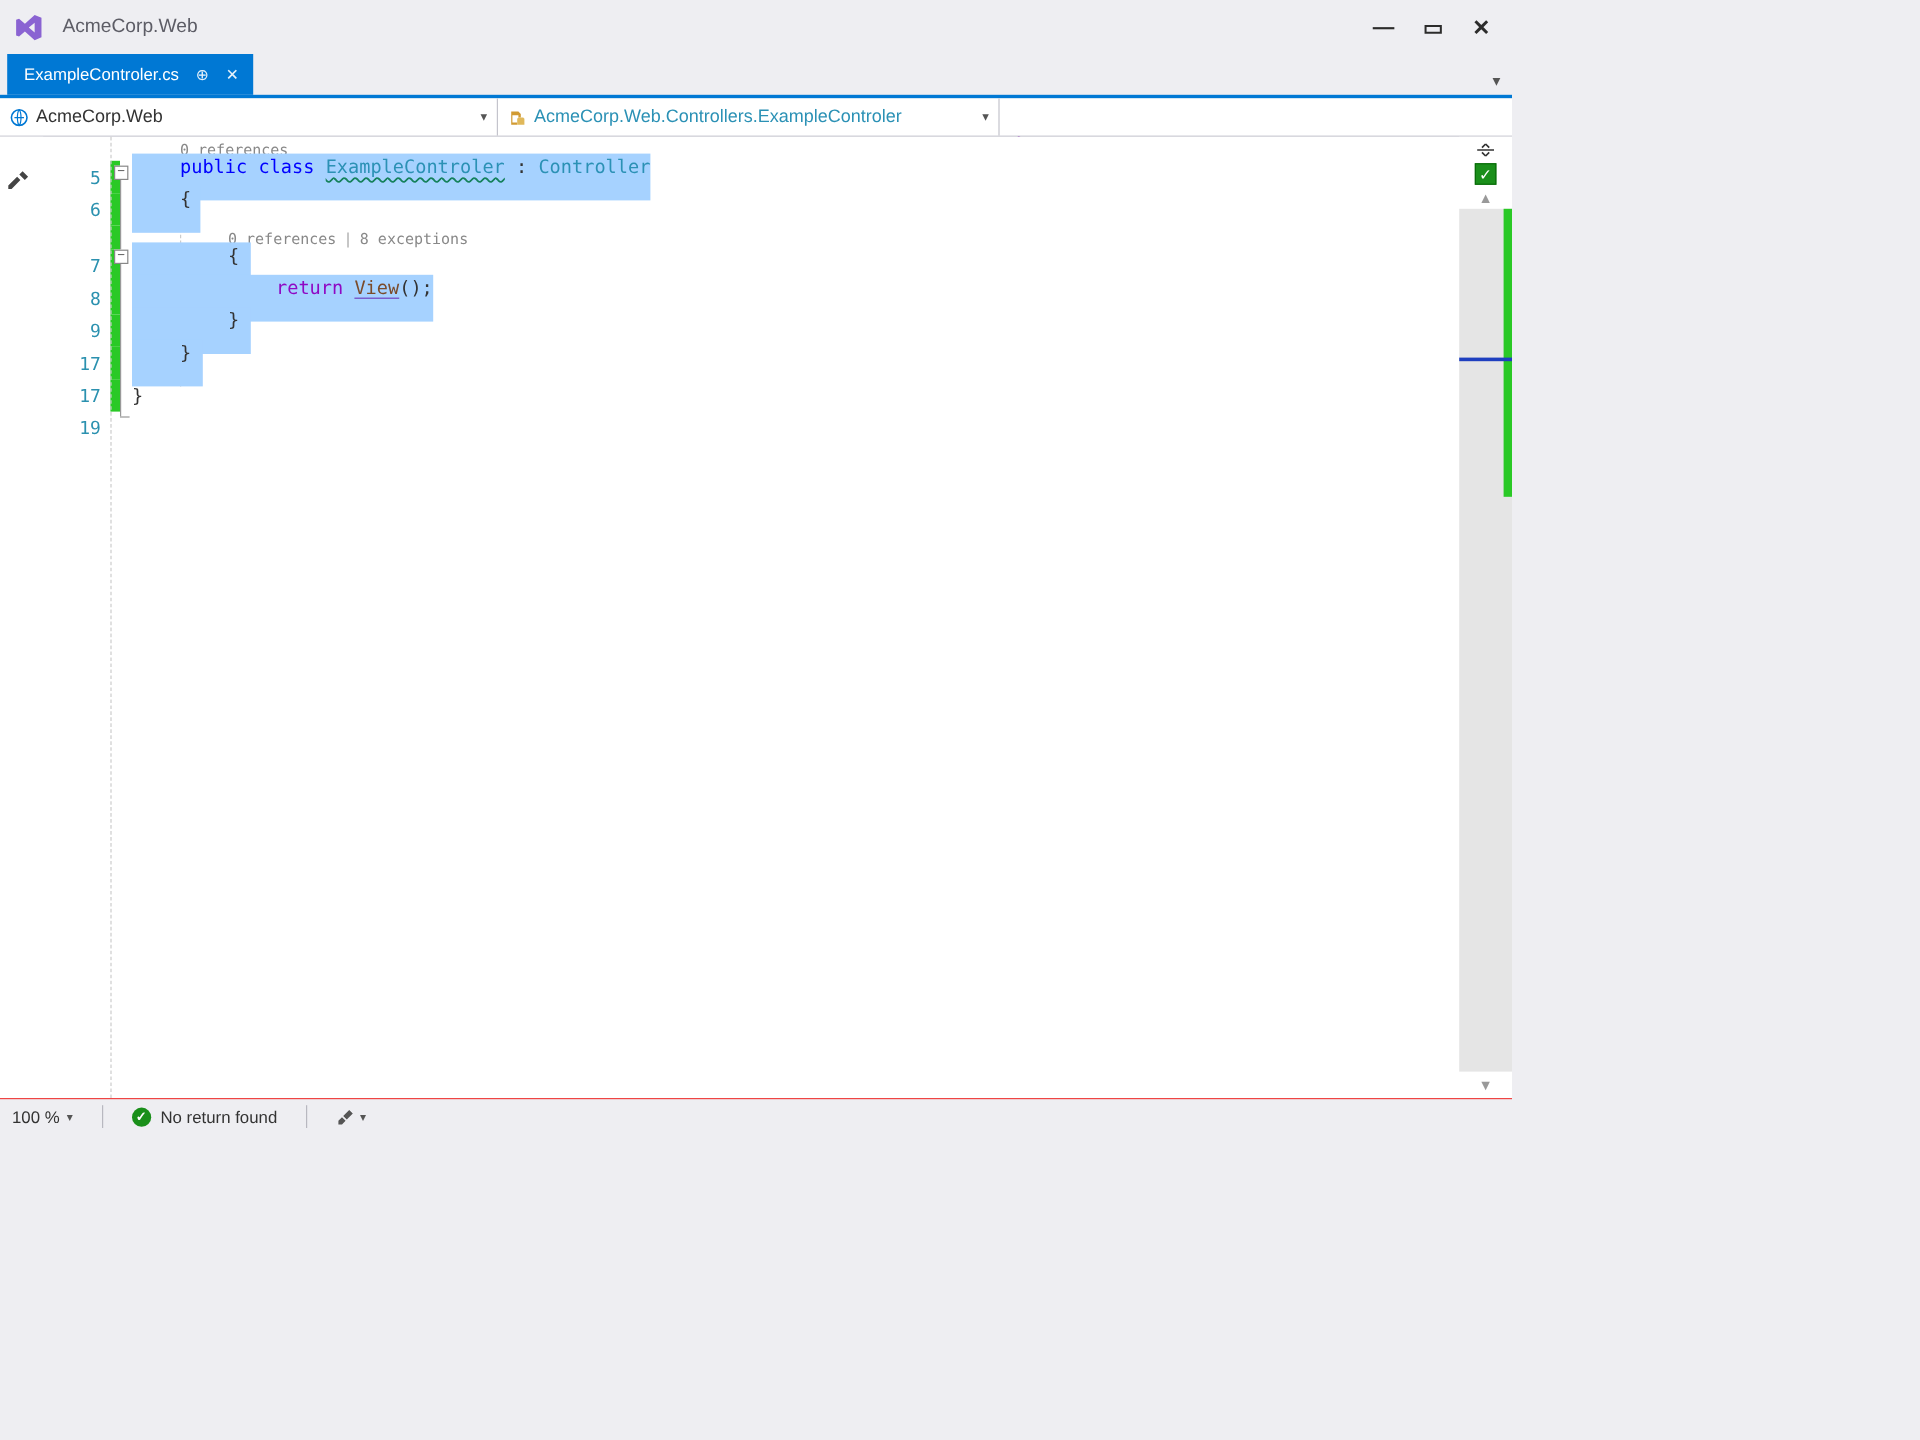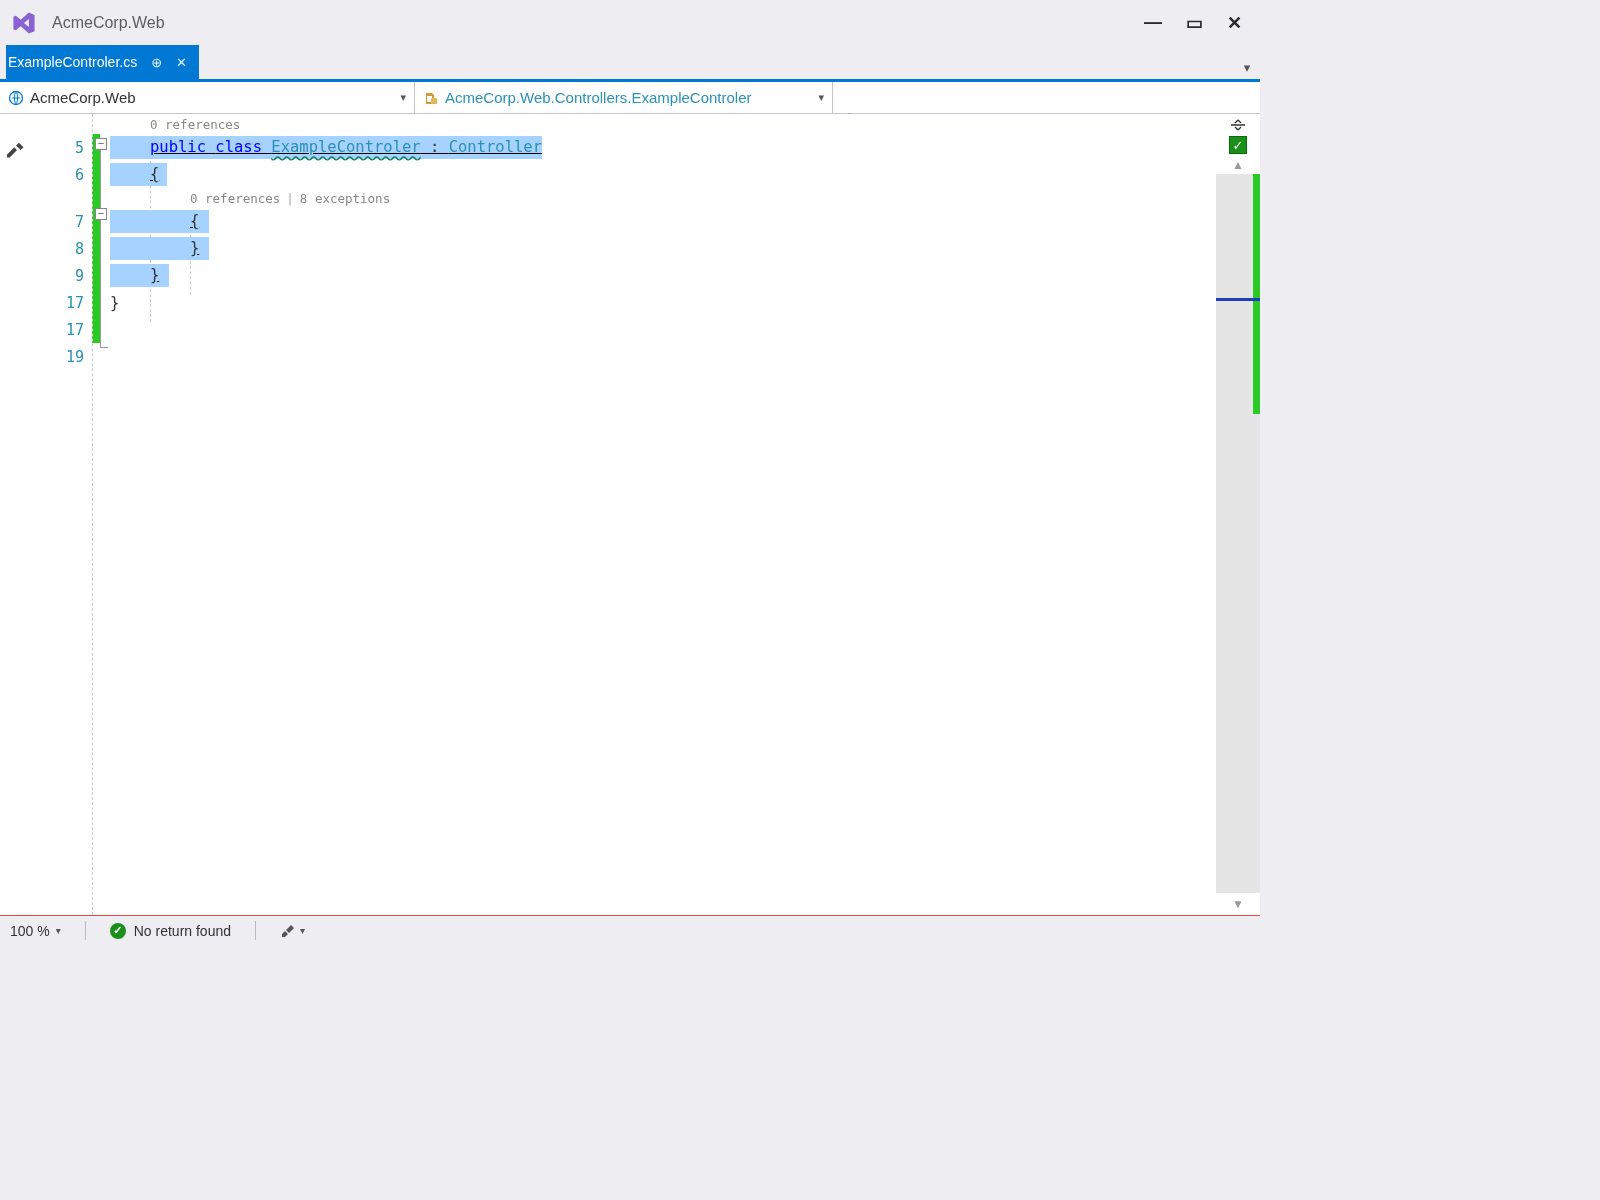--- a/index.html
+++ b/index.html
@@ -7,21 +7,21 @@
 
   
   .titlebar { height: 45px; display: flex; align-items: center; padding: 0 10px; background: #eeeef2; color: #5d5d66; }
   .titlebar .vs-logo { width: 28px; height: 28px; margin-right: 14px; display:flex; align-items:center; justify-content:center;}
   .titlebar .title { font-size: 16px; color: #5d5d66; }
   .win-buttons { margin-left: auto; display: flex; gap: 24px; padding-right: 8px; }
   .win-buttons span { font-size: 18px; font-weight: bold; color: #2c2c2c; cursor: default; }
 
   
   .tabs-row { height: 34px; display: flex; align-items: stretch; background: #eeeef2; padding-left: 6px; }
-  .file-tab { background: #0078d4; color: #fff; display: flex; align-items: center; padding: 0 12px 0 2px; font-size: 14px; gap: 14px;}
+  .file-tab { background: #0078d4; color: #fff; display: flex; align-items: center; padding: 0 12px 0 14px; font-size: 14px; gap: 14px;}
   .file-tab .pin, .file-tab .close { font-size: 13px; opacity: .9; }
   .tabs-row .flex-fill { flex: 1; }
   .tabs-row .overflow { width: 26px; display:flex; align-items:flex-end; justify-content:center; color:#555; padding-bottom:4px;}
 
   
   .tab-underline { height: 3px; background: #0078d4; }
 
   
   .nav-combos { height: 32px; background: #fff; display: flex; align-items: stretch; border-bottom: 1px solid #c4c4cc; }
   .combo { display: flex; align-items: center; padding: 0 8px; border-right: 1px solid #c4c4cc; font-size: 15px; color: #333; gap: 6px; }
@@ -44,21 +44,21 @@
 
   .fold-col { width: 18px; position: relative; padding-top: 20px; border-left: 1px dashed #ccc; }
   .fold-box { position: absolute; left: 2px; width: 12px; height: 12px; border: 1px solid #888; background: #fff; font-size: 11px; line-height: 9px; text-align: center; color: #555; }
   .fold-line-v { position:absolute; left:7px; width:1px; background:#999; }
   .fold-end-h  { position:absolute; left:7px; height:1px; width:8px; background:#999; }
 
   .code-col { flex: 1; font-family: Consolas, monospace; font-size: 15.5px; position: relative; padding-top: 0; }
   .codelens { height: 20px; font-size: 12.5px; color: #888; display: flex; align-items: center; }
   .code-line { height: 27px; display: flex; align-items: center; white-space: pre; position: relative; }
 
-  .hl { background: #a6d2ff; display: inline-block; height: 23px; line-height: 23px; text-decoration: underline; }
+  .hl { background: #a6d2ff; display: inline-block; height: 39px; line-height: 23px; }
   .kw { color: #0000ff; }
   .type { color: #2b91b5; }
   .id { color: #333; }
   .mtd { color: #7b4b2a; }
   .punct { color: #333; }
   .squiggle { text-decoration-line: underline; text-decoration-style: wavy; text-decoration-color: #16825d; text-underline-offset: 3px; }
   .squiggle-view { text-decoration-line: underline; text-decoration-style: solid; text-decoration-color: #6f42c1; text-underline-offset: 3px; }
   .indent-guide { position:absolute; top:0; bottom:0; width:0; border-left:1px dashed #ccc; }
 
   
@@ -214,20 +214,23 @@
     <div class="codelens" style="padding-left:80px;">
       <span>0 references</span>
         <span style="margin:0 6px; color:#aaa;">|</span>
         <span>8 exceptions</span>
     </div>
 
     <div class="code-line">
       <span class="hl" style="width:80px;"></span><span class="hl" style="padding-right:10px;"><span class="punct">{</span></span>
     </div>
     <div class="code-line">
+      <span class="hl" style="width:120px;"></span><span class="hl"><span style="color:#8f08c4;">return</span> <span class="mtd squiggle-view">View</span><span class="punct">();</span></span>
+    </div>
+    <div class="code-line">
       <span class="hl" style="width:80px;"></span><span class="hl" style="padding-right:10px;"><span class="punct">}</span></span>
     </div>
     <div class="code-line">
       <span class="hl" style="width:40px;"></span><span class="hl" style="padding-right:10px;"><span class="punct">}</span></span>
     </div>
     <div class="code-line">
       <span class="punct">}</span>
     </div>
   </div>
 

